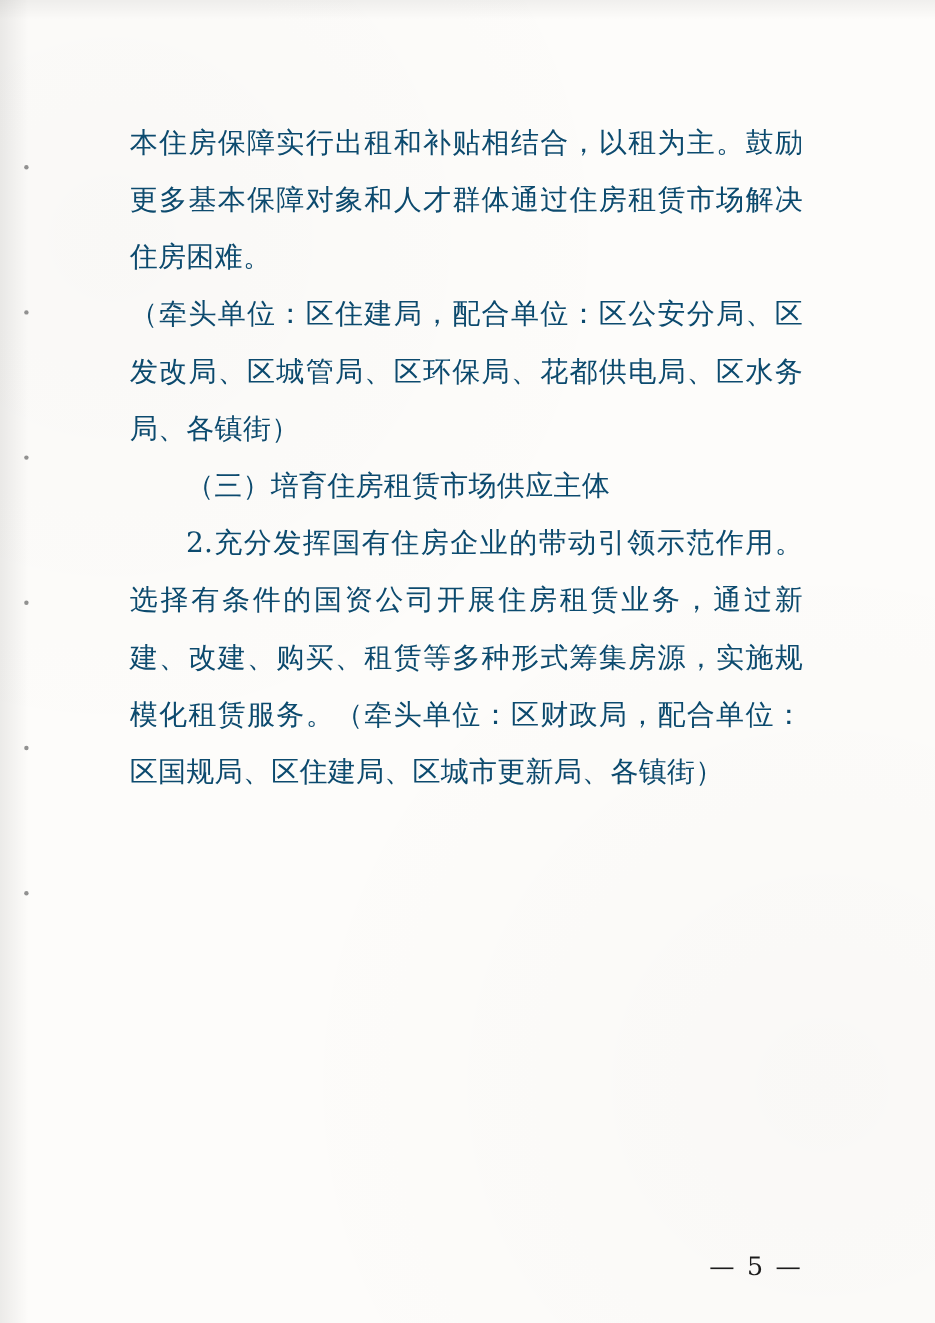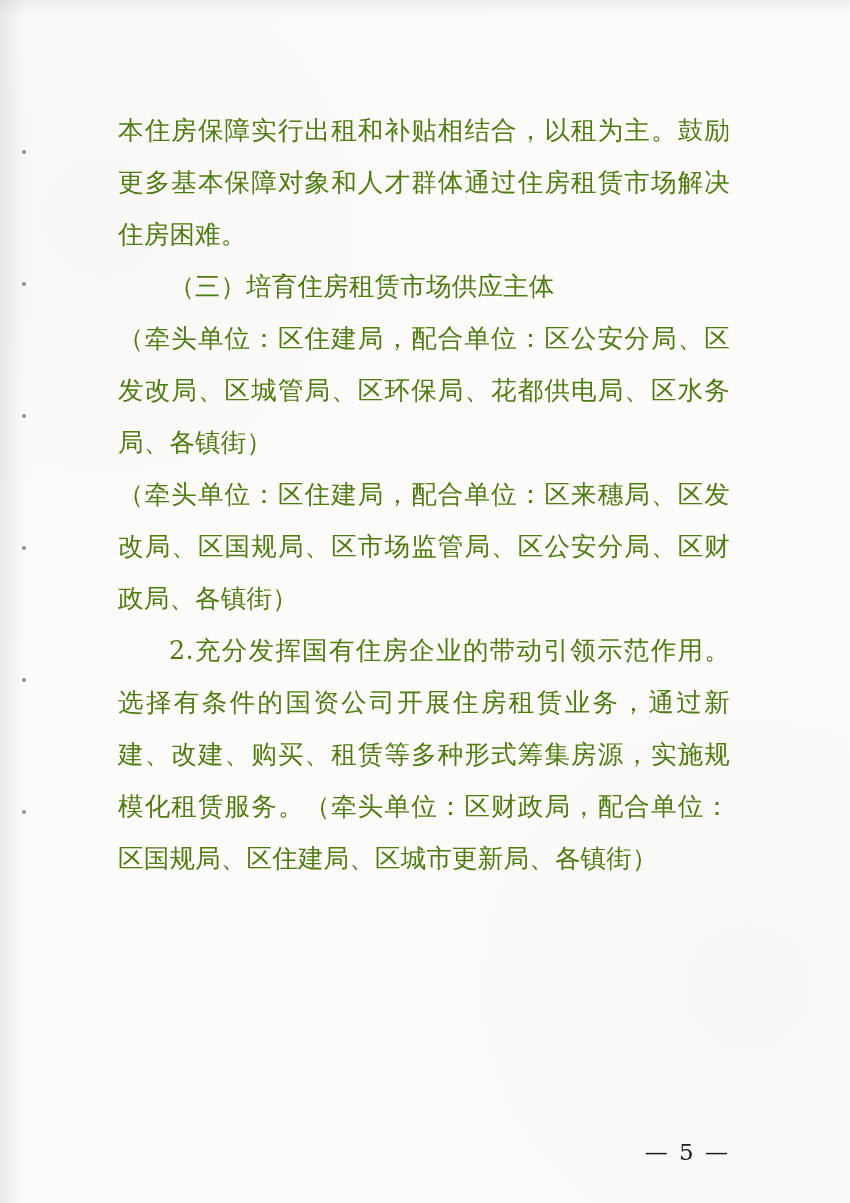--- a/index.html
+++ b/index.html
@@ -36,21 +36,21 @@
     width: 612px;
   }
   p.para {
     margin: 0 0 0 0;
     font-size: 25.5px;
     line-height: 52px;
     letter-spacing: 0.2px;
     text-align: justify;
     text-justify: inter-character;
     font-family: "DejaVu Serif", serif;
-    color: #4d7c0f;
+    color: #0c4a6e;
   }
   p.indent {
     text-indent: 51px;
   }
   .binding-marks {
     position: absolute;
     left: 22px;
     top: 150px;
     width: 10px;
     height: 800px;
@@ -100,21 +100,20 @@
     <i></i>
       <i></i>
       <i></i>
       <i></i>
       <i></i>
       <i></i>
   </div>
 
   <div class="content">
     <p class="para">本住房保障实行出租和补贴相结合，以租为主。鼓励更多基本保障对象和人才群体通过住房租赁市场解决住房困难。</p>
+    <p class="para">（牵头单位：区住建局，配合单位：区公安分局、区发改局、区城管局、区环保局、花都供电局、区水务局、各镇街）</p>
     <p class="para indent">（三）培育住房租赁市场供应主体</p>
-    <p class="para">（牵头单位：区住建局，配合单位：区公安分局、区发改局、区城管局、区环保局、花都供电局、区水务局、各镇街）</p>
-    <p class="para">（牵头单位：区住建局，配合单位：区来穗局、区发改局、区国规局、区市场监管局、区公安分局、区财政局、各镇街）</p>
     <p class="para indent">2.充分发挥国有住房企业的带动引领示范作用。选择有条件的国资公司开展住房租赁业务，通过新建、改建、购买、租赁等多种形式筹集房源，实施规模化租赁服务。（牵头单位：区财政局，配合单位：区国规局、区住建局、区城市更新局、各镇街）</p>
 
   </div>
 
   <div class="page-number">— 5 —</div>
 </div>
 
 </body></html>

